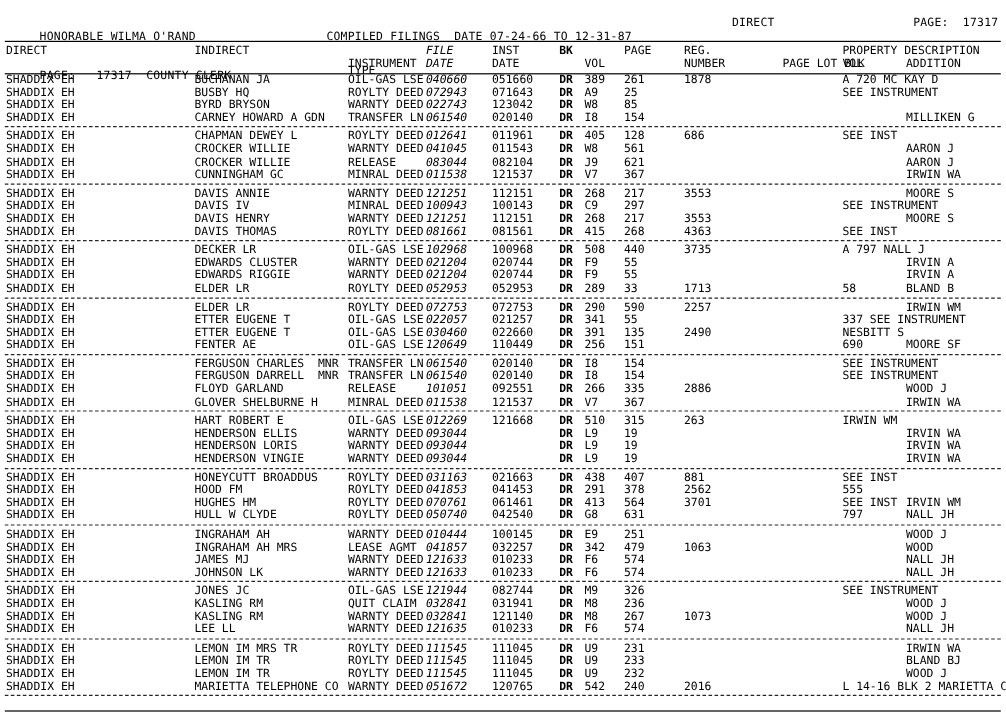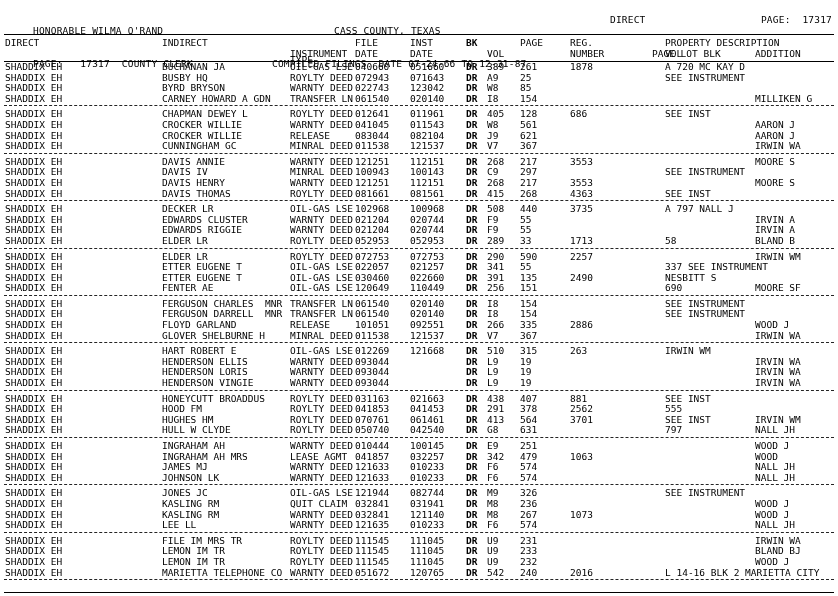--- a/index.html
+++ b/index.html
@@ -93,27 +93,27 @@
   }
   .row span {
     position: absolute;
     top: 0;
     white-space: pre;
   }
   
   .c-direct  { left: 5px; }
   .c-indirect{ left: 162px; }
   .c-type    { left: 290px; }
-  .c-fdate   { left: 355px; }
+  .c-fdate   { left: 355px; font-style: italic; }
   .c-idate   { left: 410px; }
   .c-bk      { left: 466px; font-weight: bold; }
   .c-vol     { left: 487px; }
   .c-page    { left: 520px; }
   .c-reg     { left: 570px; }
-  .c-prop    { left: 625px; padding-left: 40px; }
+  .c-prop    { left: 662px; padding-left: 40px; }
   .c-add     { left: 755px; }
 
   .dashrow {
     height: 2px;
     margin: 1px 4px 1px 4px;
     border-top: 1px dashed #000;
     opacity: 0.85;
   }
   .bottom-rule {
     position: absolute;
@@ -128,21 +128,20 @@
 <body>
 
 <div class="page">
 
   <div class="top-header">
     <div class="hdr-left">
       <div>HONORABLE WILMA O'RAND</div>
       <div>PAGE:   17317  COUNTY CLERK</div>
     </div>
     <div class="hdr-center">
-      <div class="c-line1">CASS COUNTY, TEXAS</div>
       <div>COMPILED FILINGS  DATE 07-24-66 TO 12-31-87</div>
     </div>
     <div class="hdr-direct">DIRECT</div>
     <div class="hdr-right">PAGE:  17317</div>
   </div>
 
   <div class="rule"></div>
 
   <div class="col-header">
     <span class="c-direct" style="top:2px">DIRECT</span>
@@ -232,21 +231,21 @@
       </div>
       <div class="dashrow"></div>
       <div class="group">
         <div class="row"><span class="c-direct">SHADDIX EH</span><span class="c-indirect">JONES JC</span><span class="c-type">OIL-GAS LSE</span><span class="c-fdate">121944</span><span class="c-idate">082744</span><span class="c-bk">DR</span><span class="c-vol">M9</span><span class="c-page">326</span><span class="c-prop">SEE INSTRUMENT</span></div>
         <div class="row"><span class="c-direct">SHADDIX EH</span><span class="c-indirect">KASLING RM</span><span class="c-type">QUIT CLAIM</span><span class="c-fdate">032841</span><span class="c-idate">031941</span><span class="c-bk">DR</span><span class="c-vol">M8</span><span class="c-page">236</span><span class="c-add">WOOD J</span></div>
         <div class="row"><span class="c-direct">SHADDIX EH</span><span class="c-indirect">KASLING RM</span><span class="c-type">WARNTY DEED</span><span class="c-fdate">032841</span><span class="c-idate">121140</span><span class="c-bk">DR</span><span class="c-vol">M8</span><span class="c-page">267</span><span class="c-reg">1073</span><span class="c-add">WOOD J</span></div>
         <div class="row"><span class="c-direct">SHADDIX EH</span><span class="c-indirect">LEE LL</span><span class="c-type">WARNTY DEED</span><span class="c-fdate">121635</span><span class="c-idate">010233</span><span class="c-bk">DR</span><span class="c-vol">F6</span><span class="c-page">574</span><span class="c-add">NALL JH</span></div>
       </div>
       <div class="dashrow"></div>
       <div class="group">
-        <div class="row"><span class="c-direct">SHADDIX EH</span><span class="c-indirect">FILE IM MRS TR</span><span class="c-type">ROYLTY DEED</span><span class="c-fdate">111545</span><span class="c-idate">111045</span><span class="c-bk">DR</span><span class="c-vol">U9</span><span class="c-page">231</span><span class="c-add">IRWIN WA</span></div>
+        <div class="row"><span class="c-direct">SHADDIX EH</span><span class="c-indirect">LEMON IM MRS TR</span><span class="c-type">ROYLTY DEED</span><span class="c-fdate">111545</span><span class="c-idate">111045</span><span class="c-bk">DR</span><span class="c-vol">U9</span><span class="c-page">231</span><span class="c-add">IRWIN WA</span></div>
         <div class="row"><span class="c-direct">SHADDIX EH</span><span class="c-indirect">LEMON IM TR</span><span class="c-type">ROYLTY DEED</span><span class="c-fdate">111545</span><span class="c-idate">111045</span><span class="c-bk">DR</span><span class="c-vol">U9</span><span class="c-page">233</span><span class="c-add">BLAND BJ</span></div>
         <div class="row"><span class="c-direct">SHADDIX EH</span><span class="c-indirect">LEMON IM TR</span><span class="c-type">ROYLTY DEED</span><span class="c-fdate">111545</span><span class="c-idate">111045</span><span class="c-bk">DR</span><span class="c-vol">U9</span><span class="c-page">232</span><span class="c-add">WOOD J</span></div>
         <div class="row"><span class="c-direct">SHADDIX EH</span><span class="c-indirect">MARIETTA TELEPHONE CO</span><span class="c-type">WARNTY DEED</span><span class="c-fdate">051672</span><span class="c-idate">120765</span><span class="c-bk">DR</span><span class="c-vol">542</span><span class="c-page">240</span><span class="c-reg">2016</span><span class="c-prop">L 14-16 BLK 2 MARIETTA CITY</span></div>
       </div>
       <div class="dashrow"></div>
     </div>
 
   <div class="bottom-rule"></div>
 </div>
 

